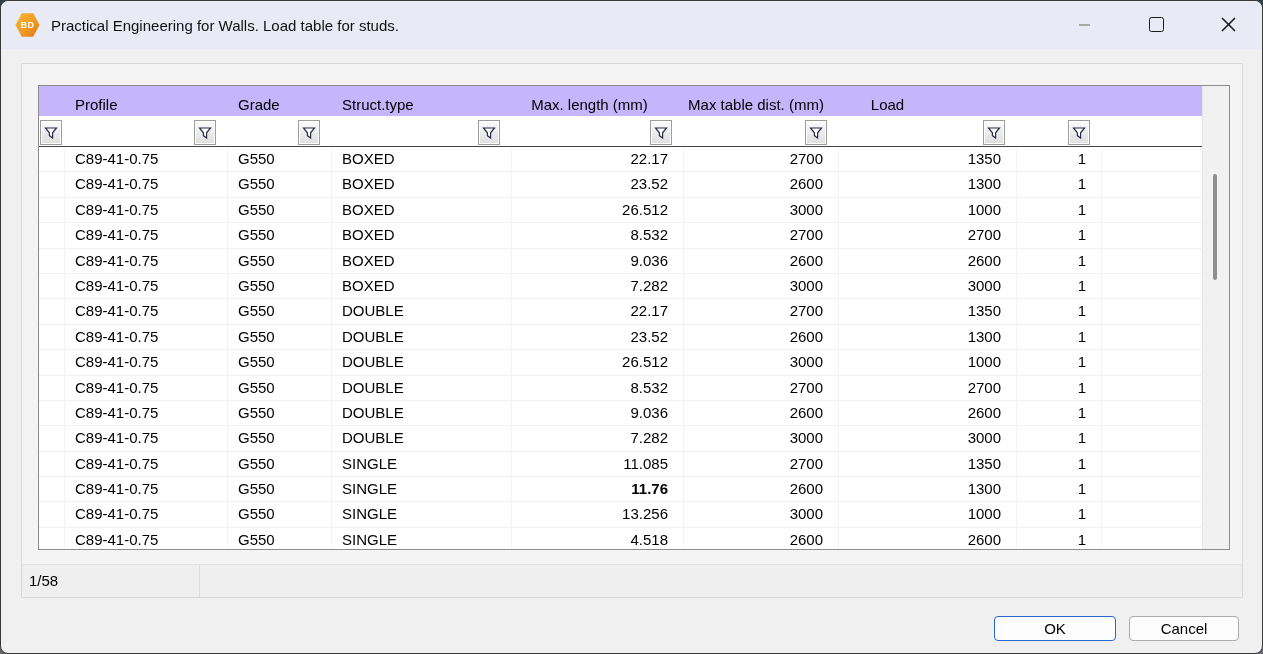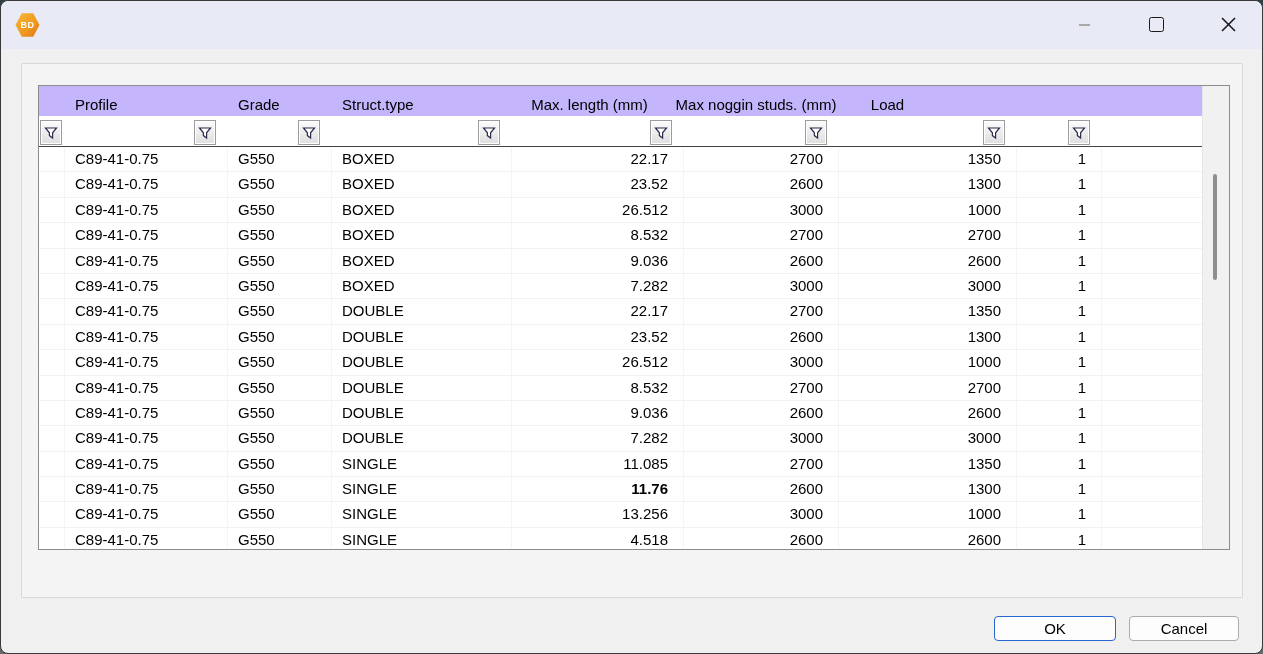--- a/index.html
+++ b/index.html
@@ -84,20 +84,21 @@
 </style>
 </head>
 <body>
 
 <div class="window">
 
   <div class="titlebar">
     <div class="app-icon">
       <span>BD</span>
     </div>
+    <div class="title-text">Practical Engineering for Walls. Load table for studs.</div>
     <div class="wbtn wbtn-min">
       <div class="min-glyph"></div>
     </div>
     <div class="wbtn wbtn-max">
       <div class="max-glyph"></div>
     </div>
     <div class="wbtn wbtn-close">
       <svg class="close-glyph" viewBox="0 0 15 15">
         <line x1="1" y1="1" x2="14" y2="14"></line>
           <line x1="14" y1="1" x2="1" y2="14"></line>
@@ -106,21 +107,21 @@
   </div>
 
   <div class="panel">
     <div class="grid">
       <div class="hdr-row" id="hdrTitles">
           <div class="h-cell " style="width: 26px;"></div>
           <div class="h-cell h-left" style="width: 163px;">Profile</div>
           <div class="h-cell h-left" style="width: 104px;">Grade</div>
           <div class="h-cell h-left" style="width: 180px;">Struct.type</div>
           <div class="h-cell h-center" style="width: 155px;">Max. length (mm)</div>
-          <div class="h-cell h-center" style="width: 178px;">Max noggin studs. (mm)</div>
+          <div class="h-cell h-center" style="width: 178px;">Max table dist. (mm)</div>
           <div class="h-cell h-center" style="width: 85px;">Load</div>
           <div class="h-cell h-fill"></div>
         </div>
       <div class="flt-row" id="hdrFilters">
           <div class="f-cell" style="width: 26px;">
             <button class="f-btn" style="left: 1px;">
               <svg width="14" height="14" viewBox="0 0 14 14">
                 <path d="M1.5 2 H12.5 L8.6 6.8 V12 L5.4 9.6 V6.8 Z" fill="#ffffff" stroke="#2b2b4e" stroke-width="1.2" stroke-linejoin="miter"></path>
               </svg>
             </button>
@@ -351,18 +352,22 @@
             <div class="cell c-right" style="width: 155px;">2600</div>
             <div class="cell c-right" style="width: 178px;">2600</div>
             <div class="cell c-right" style="width: 85px;">1</div>
             <div class="cell c-fill"></div>
           </div>
         </div>
       <div class="vscroll">
         <div class="vthumb"></div>
       </div>
     </div>
+    <div class="statusbar">
+      <div class="status-cell">1/58</div>
+      <div class="status-rest"></div>
+    </div>
   </div>
 
   <button class="btn btn-ok">OK</button>
   <button class="btn btn-cancel">Cancel</button>
 
 </div>
 
 </body></html>

